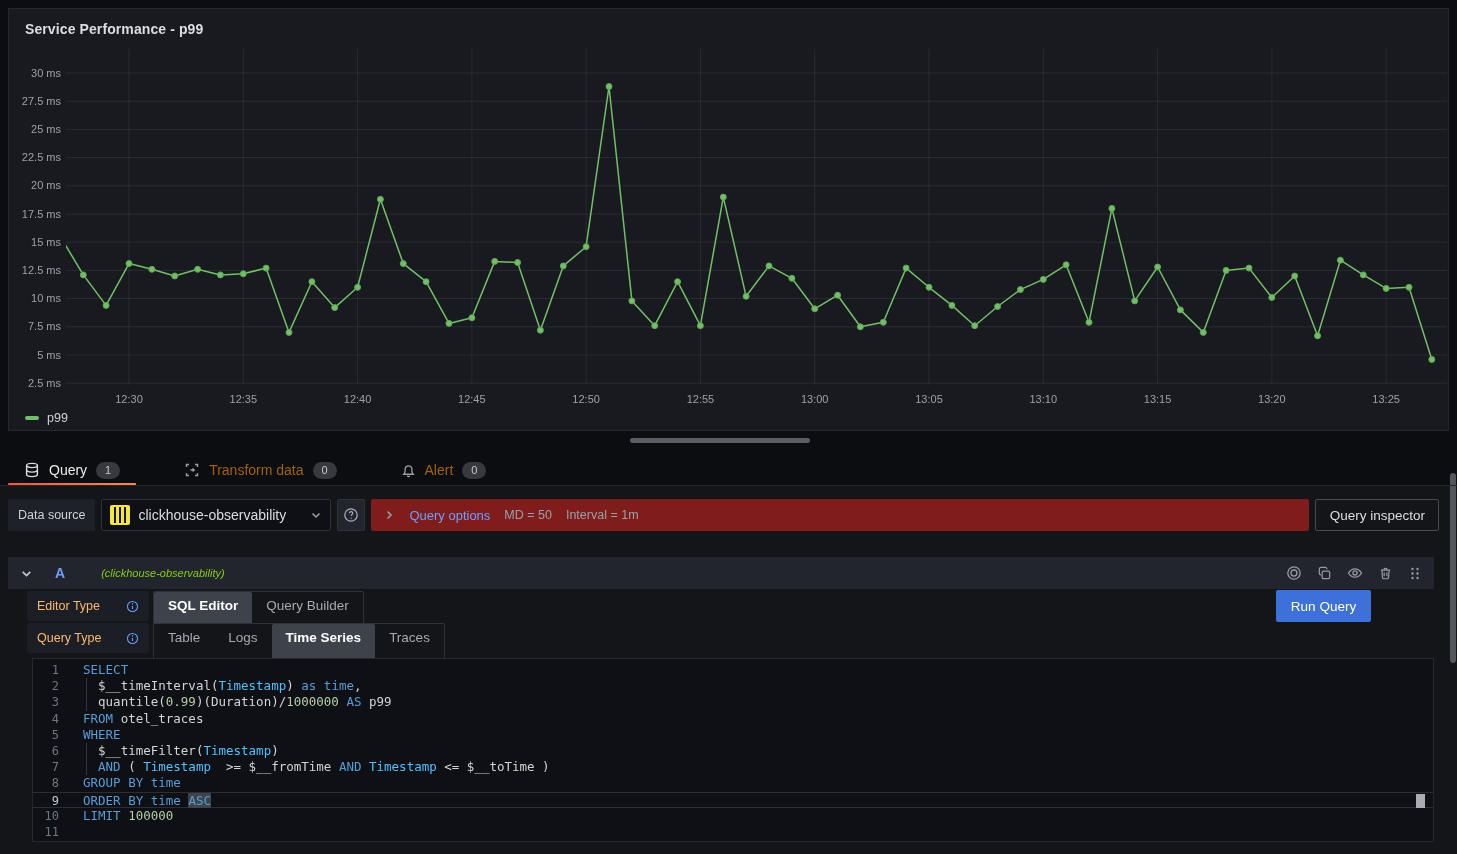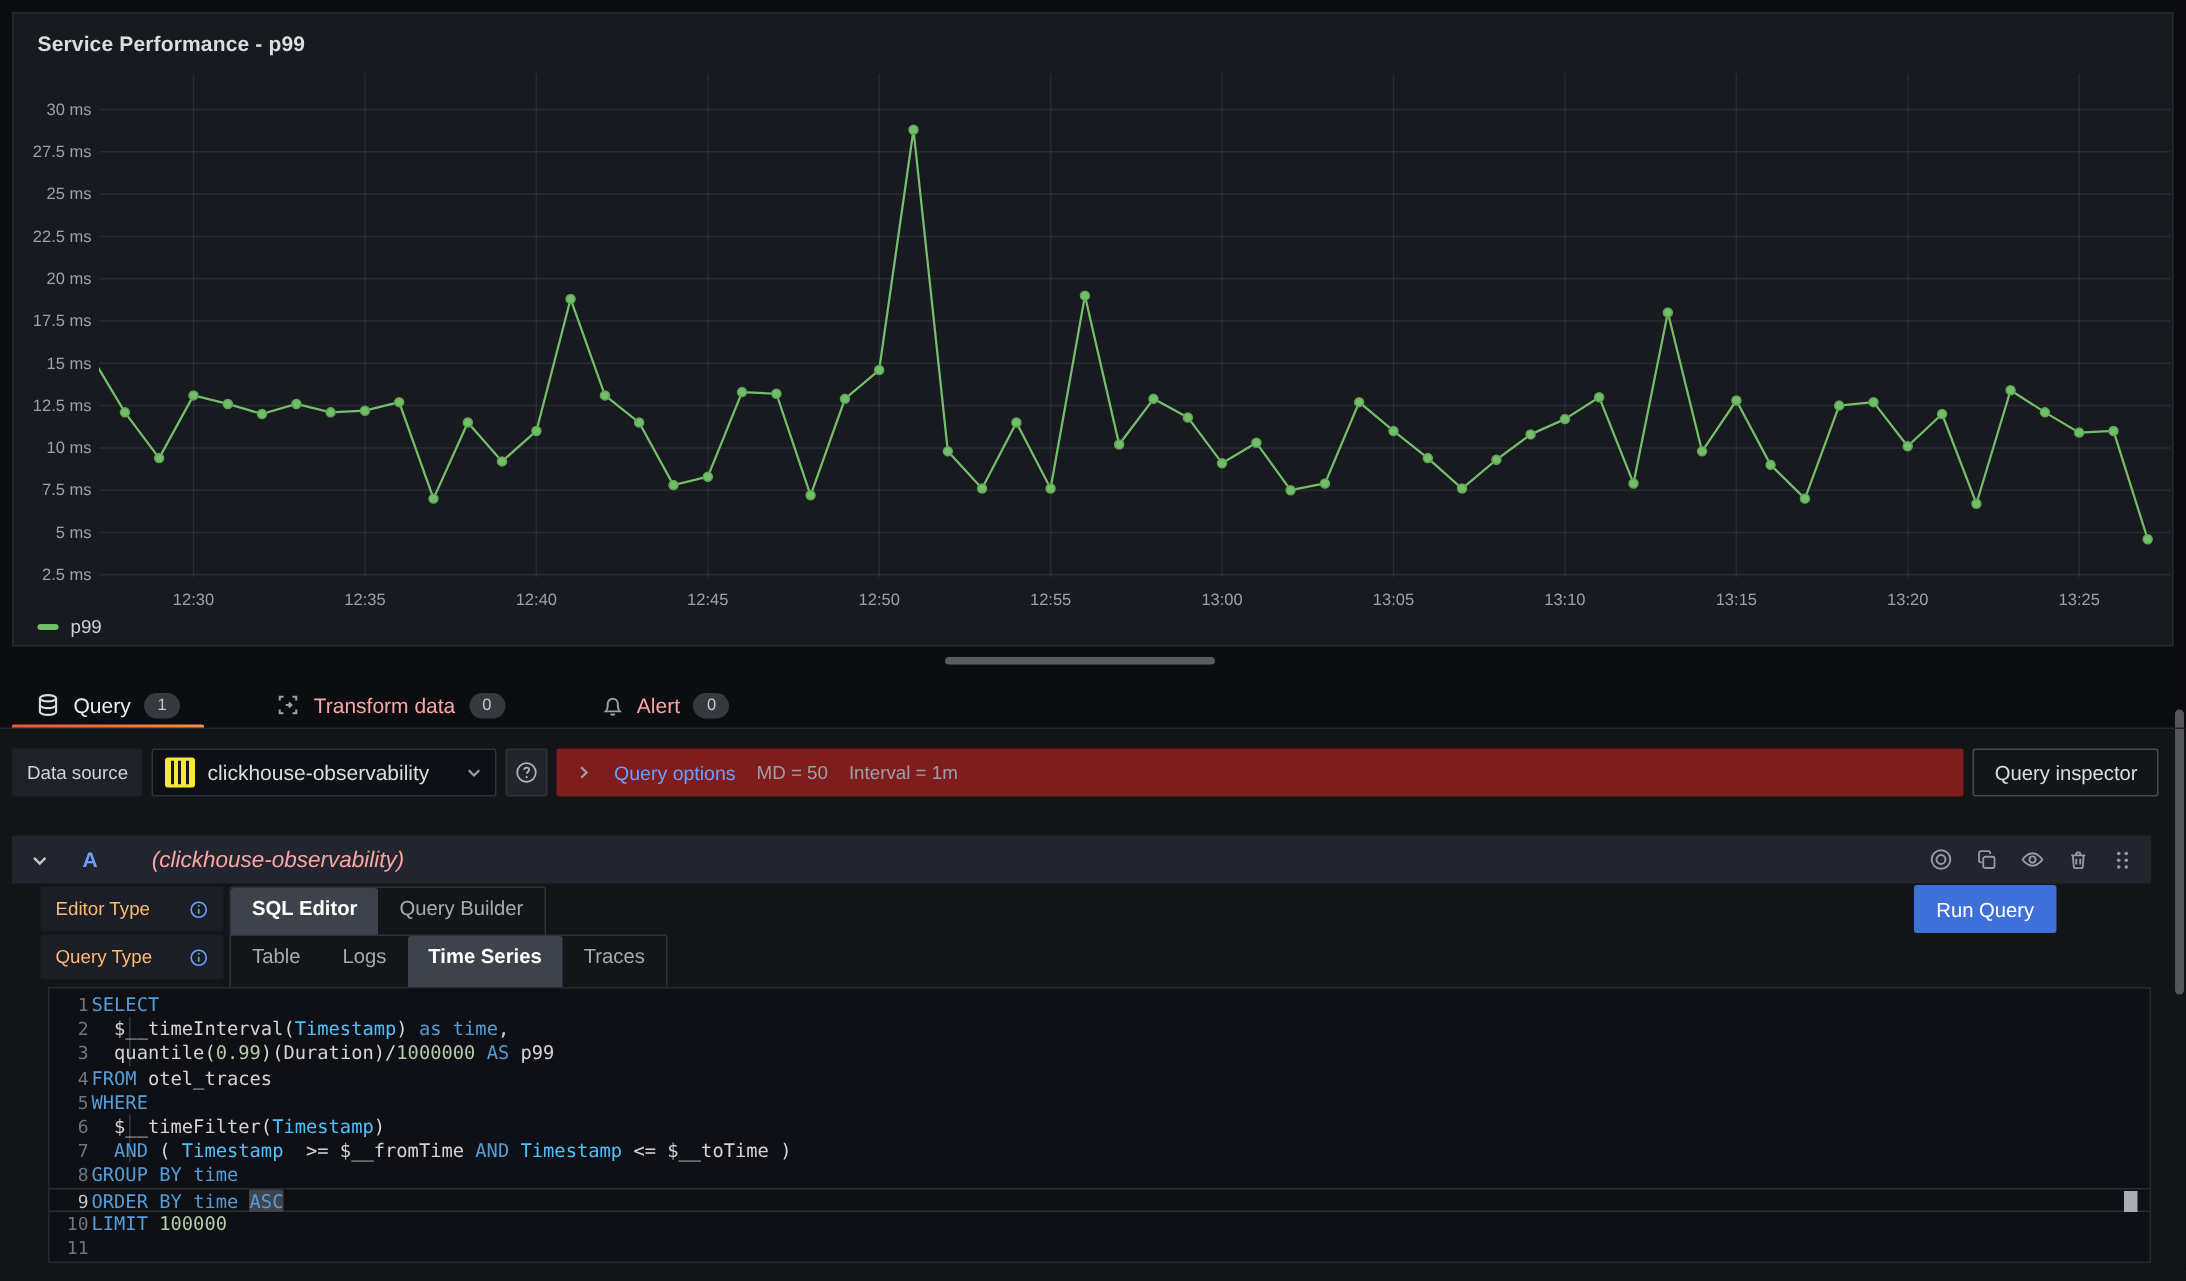--- a/index.html
+++ b/index.html
@@ -23,21 +23,21 @@
   .legend-label { font-size:12.5px; color:#ced0d4; }
   
   .hscroll-thumb { position:absolute; left:630px; top:438px; width:180px; height:5px; border-radius:3px; background:#5a5e64; }
   .vscroll-thumb { position:absolute; right:1px; top:473px; width:6px; height:190px; border-radius:3px; background:#53565c; }
   
   .lower-pane { position:absolute; left:0; top:486px; width:1457px; height:368px; background:#131519; }
   
   .tabbar { position:absolute; left:8px; top:455px; height:31px; display:flex; gap:32px; }
   .tabbar-divider { position:absolute; left:0; top:485px; width:1457px; height:1px; background:#24262d; }
   .tab { position:relative; display:flex; align-items:center; gap:9px; padding:0 16px; height:30px; cursor:pointer; }
-  .tab .tab-label { font-size:14px; color:#fca5a5; }
+  .tab .tab-label { font-size:14px; color:#a16207; }
   .tab.active .tab-label { color:#eceded; font-weight:500; }
   .tab-underline { position:absolute; left:0; bottom:-1px; width:100%; height:3px;
     background:linear-gradient(90deg,#f0553a 0%,#fa8c42 100%); border-radius:1px; }
   .badge { min-width:24px; height:17px; padding:0 8px; border-radius:9px; background:#37393f;
     color:#c7c9cc; font-size:11px; line-height:17px; text-align:center; }
   .icon { display:inline-flex; align-items:center; justify-content:center; }
   .icon svg { display:block; }
   
   .ds-row { position:absolute; left:8px; top:499px; height:32px; display:flex; gap:6px; align-items:stretch; }
   .chip { background:#1e2127; border-radius:2px; display:flex; align-items:center; padding:0 10px;
@@ -54,39 +54,39 @@
   .opts-bar { width:938px; background:#7f1d1d; border-radius:2px; display:flex; align-items:center; gap:14px; padding:0 12px; }
   .opts-link { font-size:13px; color:#6e9fff; cursor:pointer; }
   .opts-meta { font-size:12.5px; color:#9aa0a8; }
   .inspector-btn { width:124px; border:1px solid #464a52; border-radius:2px; background:transparent;
     color:#dcdde0; font-size:13.5px; display:flex; align-items:center; justify-content:center; cursor:pointer;
     font-family:"Liberation Sans",sans-serif; }
   
   .qrow-header { position:absolute; left:8px; top:557px; width:1426px; height:32px; background:#22252e;
     display:flex; align-items:center; gap:0; padding:0 12px; cursor:pointer; }
   .qrow-refid { color:#6e9fff; font-size:14px; font-weight:600; margin-left:22px; }
-  .qrow-hint { color:#fca5a5; font-size:15px; font-style:italic; margin-left:36px; }
+  .qrow-hint { color:#84cc16; font-size:11px; font-style:italic; margin-left:36px; }
   .qrow-actions { margin-left:auto; display:flex; align-items:center; gap:15px; color:#979ba2; }
   .qrow-actions .icon { cursor:pointer; }
   .form-row { position:absolute; left:27px; display:flex; gap:4px; height:30px; }
   .form-label { width:122px; background:#1b1e25; border-radius:2px; display:flex; align-items:center;
     justify-content:space-between; padding:0 10px; color:#fdba74; font-size:12.5px; }
   .radio-group { display:inline-flex; height:40px; border:1px solid #2f323a; border-radius:2px; overflow:hidden; background:#131519; }
   .radio-opt { padding:0 14px; font-size:13.5px; line-height:28px; color:#a6aab2; cursor:pointer; white-space:nowrap; }
   .radio-opt.selected { background:#3e424a; color:#ffffff; font-weight:600; border-radius:2px; }
   .run-btn { position:absolute; left:1276px; top:590px; width:95px; height:32px; background:#3d71d9;
     border:none; border-radius:2px; color:#fff; font-size:13.5px; font-weight:500; cursor:pointer;
     font-family:"Liberation Sans",sans-serif; }
   
   .code-editor { position:absolute; left:32px; top:658px; width:1402px; height:184px;
     background:#0e1015; border:1px solid #26282e; padding-top:3px;
     font-family:"DejaVu Sans Mono","Liberation Mono",monospace; font-size:12.5px; cursor:text; }
   .cline { position:relative; height:16.2px; line-height:16.2px; white-space:pre; }
   .cline .ln { position:absolute; left:0; width:26px; text-align:right; color:#6e7681; font-size:12px; }
-  .cline .code { position:absolute; left:28px; }
+  .cline .code { position:absolute; left:50px; }
   .cline .guide { position:absolute; left:53px; top:0; bottom:0; width:1px; background:#33363d; }
   .cline.active { border-top:1px solid rgba(255,255,255,.12); border-bottom:1px solid rgba(255,255,255,.12); }
   .cline.active .ln { color:#c6c8cd; }
   .cline.active::after { content:''; position:absolute; right:8px; top:1px; width:9px; height:14px; background:#a9adb3; }
   .tok-k { color:#569cd6; } .tok-t { color:#4fc1ff; } .tok-n { color:#b5cea8; } .tok-d { color:#d4d4d4; }
   .tok-sel { background:#3f444c; border-radius:1px; }
   
   .tick-text { font-family:"Liberation Sans",sans-serif; font-size:11px; fill:#9da0a8; }
 </style>
 </head>

